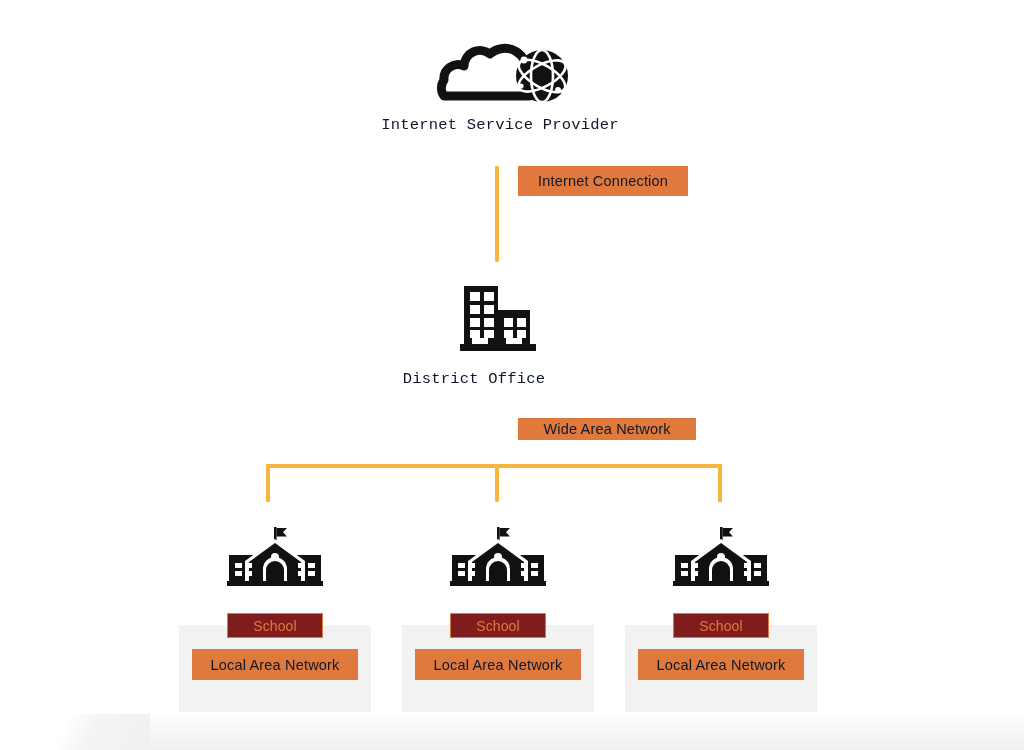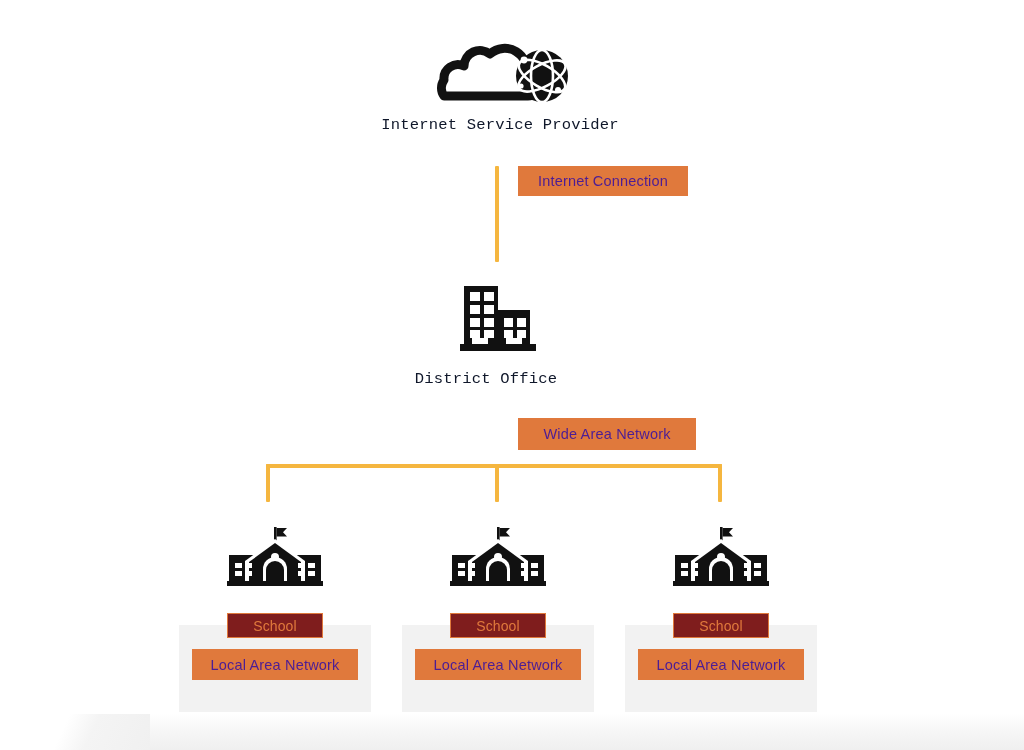--- a/index.html
+++ b/index.html
@@ -47,21 +47,21 @@
   .conn-h { height: 4px; border-radius: 1px; }
 
   
   .badge {
     position: absolute;
     box-sizing: border-box;
     display: flex;
     align-items: center;
     justify-content: center;
     background: #E0793C;
-    color: #4c1d95;
+    color: #0f172a;
     font-size: 14.5px;
     letter-spacing: .18px;
     white-space: nowrap;
   }
   .badge-outline {
     position: absolute;
     box-sizing: border-box;
     display: flex;
     align-items: center;
     justify-content: center;
@@ -148,23 +148,23 @@
         <rect x="59" y="36" width="9" height="9"></rect>
         <rect x="46" y="48" width="9" height="8"></rect>
         <rect x="59" y="48" width="9" height="8"></rect>
 
         <rect x="14" y="56" width="16" height="6"></rect>
         <rect x="48" y="56" width="16" height="6"></rect>
       </g>
     </svg>
   </div>
 
-  <div class="node-label" style="left:384px; top:370px; width:204px;">District Office</div>
-
-  <div class="badge" style="left:518px; top:418px; width:178px; height:32px;">Wide Area Network</div>
+  <div class="node-label" style="left:372px; top:370px; width:204px;">District Office</div>
+
+  <div class="badge" style="left:518px; top:418px; width:178px; height:22px;">Wide Area Network</div>
 
   <div class="conn conn-h" style="left:266px; top:464px; width:456px;"></div>
   <div class="conn conn-v" style="left:266px; top:464px; height:38px;"></div>
   <div class="conn conn-v" style="left:495px; top:464px; height:38px;"></div>
   <div class="conn conn-v" style="left:718px; top:464px; height:38px;"></div>
 
   <div class="panel" style="left:179px; top:625px; width:192px; height:87px;"></div>
 
   <div class="icon" style="left:227px; top:527px; width:96px; height:62px;">
     <svg width="96" height="62" viewBox="0 0 96 62" xmlns="http://www.w3.org/2000/svg">

